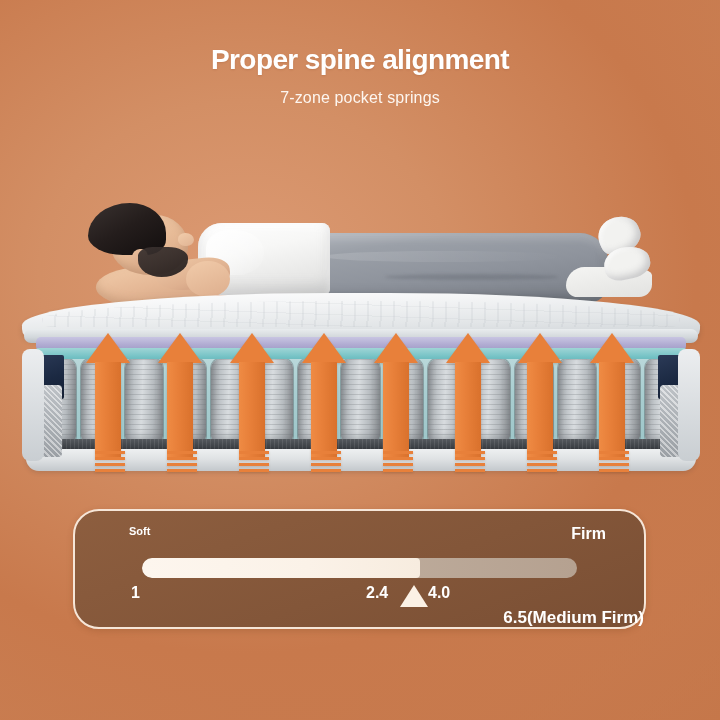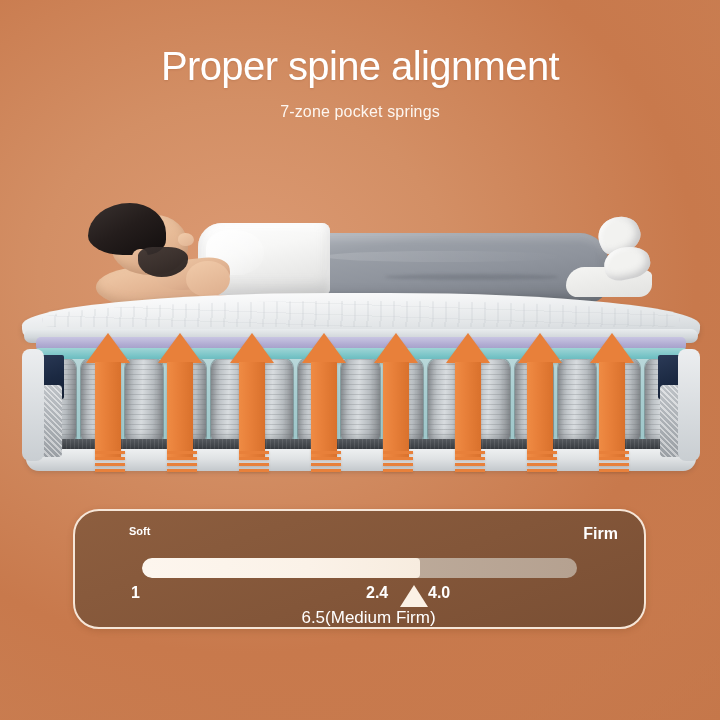--- a/index.html
+++ b/index.html
@@ -15,21 +15,21 @@
   #bg {
     position:absolute; inset:0;
     background:
       radial-gradient(ellipse 95% 80% at 34% 38%, #dc9a73 0%, #d38f65 30%, #c8794c 66%, #c0714470 100%),
       linear-gradient(145deg, #c4754a 0%, #d28d62 45%, #c97c4f 100%);
   }
 
   
   #header { position:absolute; left:0; right:0; top:44px; text-align:center; z-index:6; }
   #title {
-    font-size:40px; font-weight:normal; color:#ffffff;
+    font-size:28px; font-weight:bold; color:#ffffff;
     letter-spacing:-0.6px; line-height:1.12;
     text-shadow:0 1px 2px rgba(120,60,25,.18);
   }
   #subtitle {
     margin-top:14px; font-size:16px; color:#fdf6f0; font-weight:500;
     letter-spacing:.15px;
   }
 
   
   #scene { position:absolute; left:0; top:175px; width:720px; height:300px; z-index:4; }
@@ -251,21 +251,21 @@
     z-index:7;
     box-shadow:0 2px 6px rgba(110,60,25,.22);
   }
   #row-labels {
     position:absolute; left:0; right:0; top:14px; height:22px;
   }
   #label-soft {
     position:absolute; left:54px; top:0; font-size:11px; font-weight:bold; color:#ffffff;
   }
   #label-firm {
-    position:absolute; right:26px; top:0; font-size:16px; font-weight:bold; color:#ffffff;
+    position:absolute; right:38px; top:0; font-size:16px; font-weight:bold; color:#ffffff;
   }
 
   #bar-track {
     position:absolute; left:67px; top:47px; width:435px; height:20px;
     background:linear-gradient(90deg,#b9a695 0%,#bdab9b 55%,#b5a190 100%);
     border-radius:10px;
     overflow:hidden;
   }
   #bar-fill {
     position:absolute; left:0; top:0; height:100%; width:64%;
@@ -282,21 +282,21 @@
 
   #marker {
     position:absolute; left:325px; top:74px;
     width:0; height:0;
     border-left:14px solid transparent;
     border-right:14px solid transparent;
     border-bottom:22px solid #fbf1e5;
   }
   #value-label {
     position:absolute; left:0; right:0; top:97px;
-    text-align:center; font-size:17px; font-weight:normal; color:#ffffff;
+    text-align:right; font-size:17px; font-weight:bold; color:#ffffff;
     padding-left:18px;
   }
 </style>
 </head>
 <body>
 
 <div id="bg"></div>
 
 <div id="header">
   <div id="title">Proper spine alignment</div>

